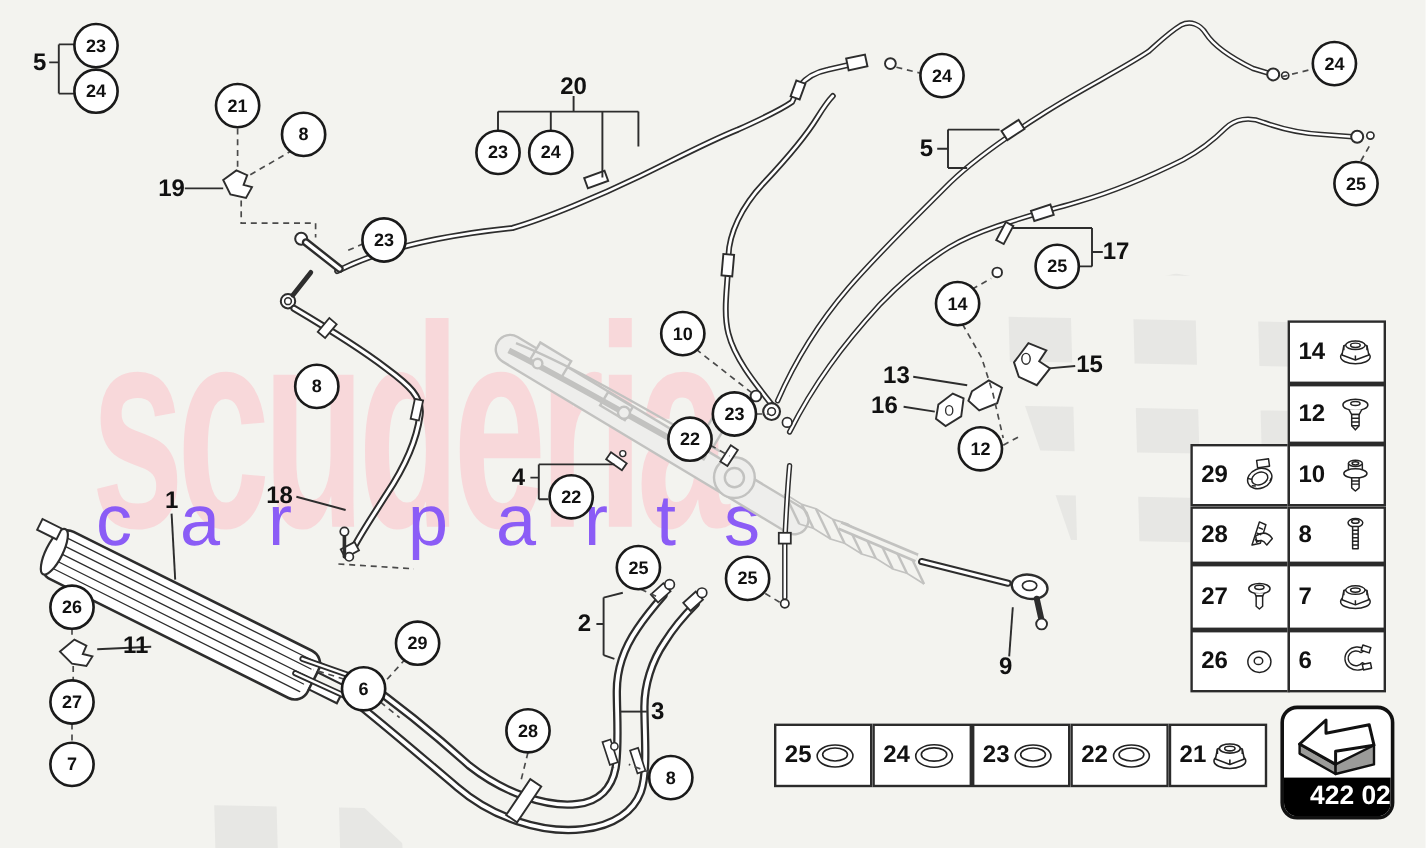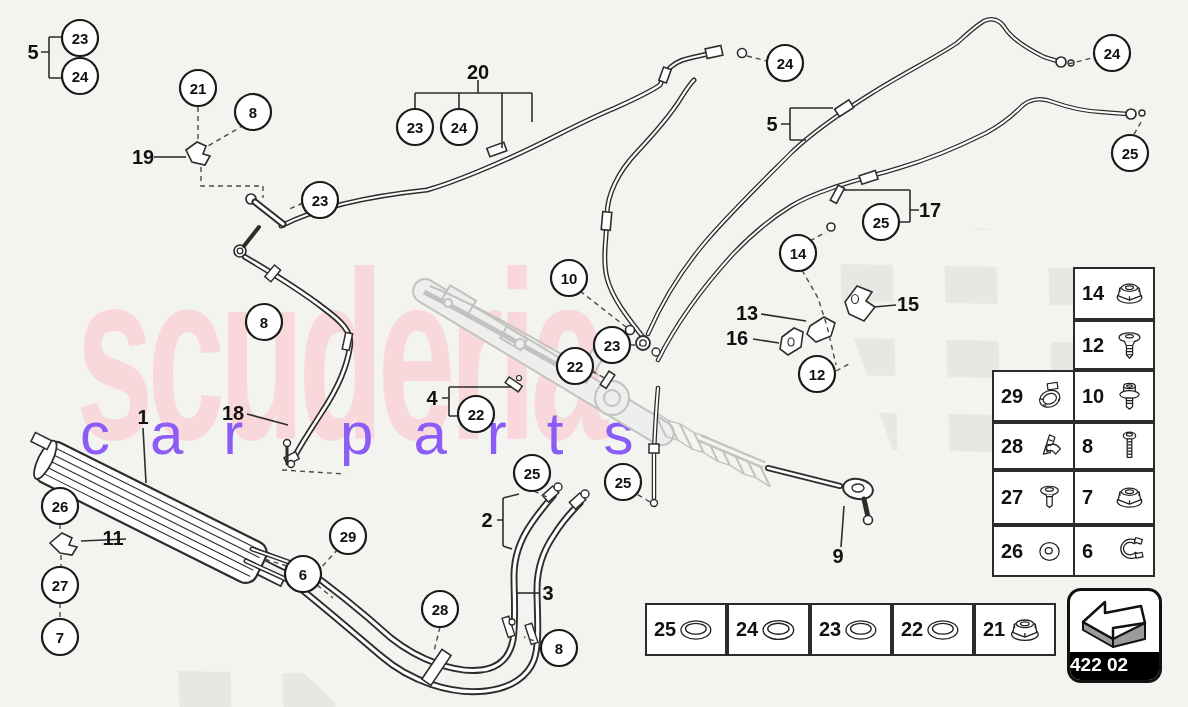--- a/index.html
+++ b/index.html
@@ -16,21 +16,21 @@
   .pcell,.lcell{position:absolute;background:#fff;border:2px solid #2b2b2b;box-sizing:border-box;
        display:flex;align-items:center;}
   .pcell .num,.lcell .num{font-weight:bold;font-size:20px;color:#111;margin-left:7px;}
   .pcell svg{width:37px;height:37px;margin-left:auto;margin-right:5px;}
   .lcell svg{width:50px;height:42px;margin-left:auto;margin-right:9px;}
   
   .badge{position:absolute;left:1067px;top:588px;width:95px;height:95px;background:#fff;
        border:3px solid #111;border-radius:14px;box-sizing:border-box;overflow:hidden;
        display:flex;flex-direction:column;}
   .badge .art{flex:1;display:flex;align-items:center;justify-content:center;}
-  .badge .code{background:#000;color:#fff;text-align:left;font-weight:bold;font-size:19px;
+  .badge .code{background:#000;color:#fff;text-align:right;font-weight:bold;font-size:22px;
        padding:2px 0 4px;}
   
   .st{fill:#fff;stroke:#222;stroke-width:1.6;stroke-linejoin:round;}
   .co-circle{fill:#fff;stroke:#1a1a1a;stroke-width:2.2;}
   .co-text{font:bold 15px "Liberation Sans",sans-serif;fill:#111;}
   .lbl-text{font:bold 20px "Liberation Sans",sans-serif;fill:#111;}
 </style>
 </head>
 <body>
 

